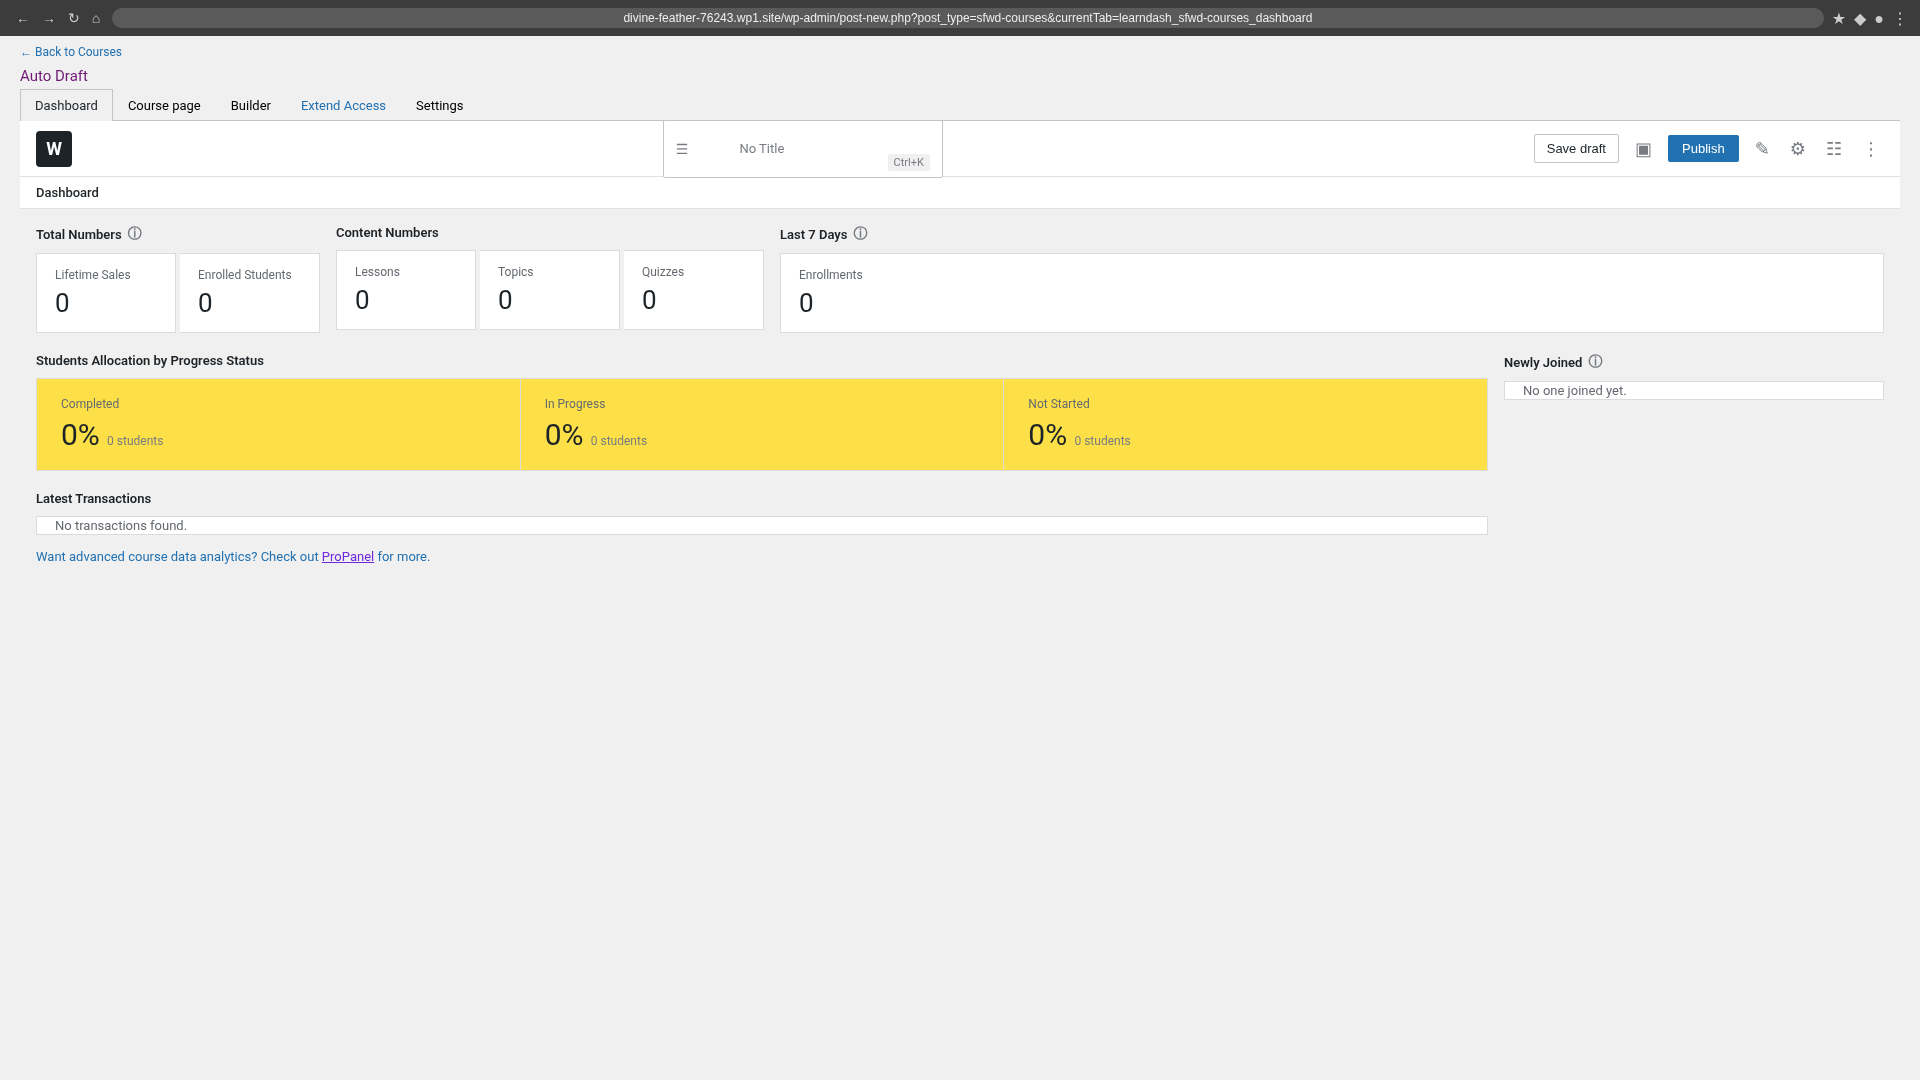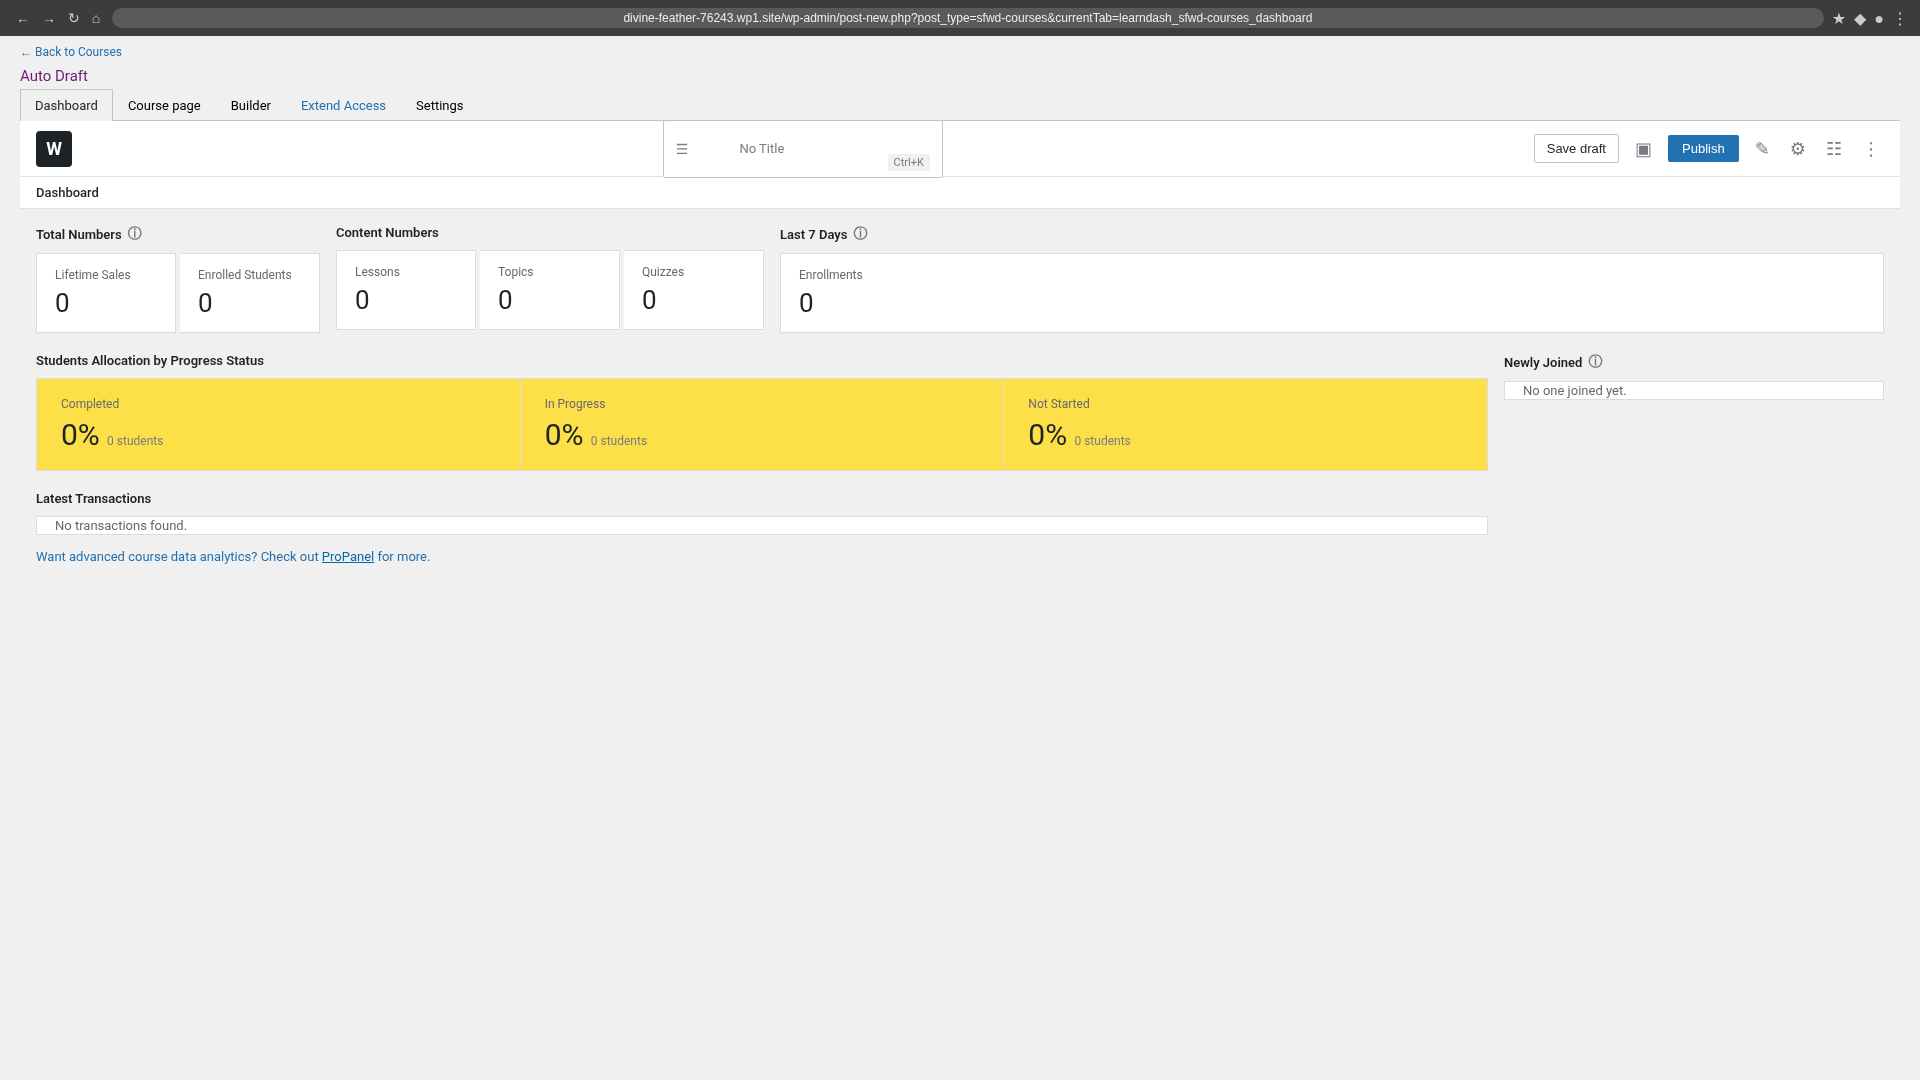--- a/index.html
+++ b/index.html
@@ -94,21 +94,21 @@
     }
     .toolbar-icon-btn {
       background: none; border: none; color: #787c82;
       cursor: pointer; padding: 4px; font-size: 18px; line-height: 1;
     }
     .info-icon { color: #787c82; font-size: 14px; cursor: pointer; }
     .no-data { color: #646970; font-size: 13px; }
 
     
     .analytics-link { color: #2271b1; font-size: 13px; }
-    .analytics-link a { color: #0369a1; }
+    .analytics-link a { color: #6d28d9; }
     .last7-rail { flex: 1; }
 
     
     .section-bar {
       background: #fff; border-bottom: 1px solid #e0e0e0;
       padding: 8px 16px; font-size: 13px; color: #1d2327; font-weight: 500;
     }
 
     
     .dashboard-wrapper { background: #f0f0f1; padding: 16px; }

